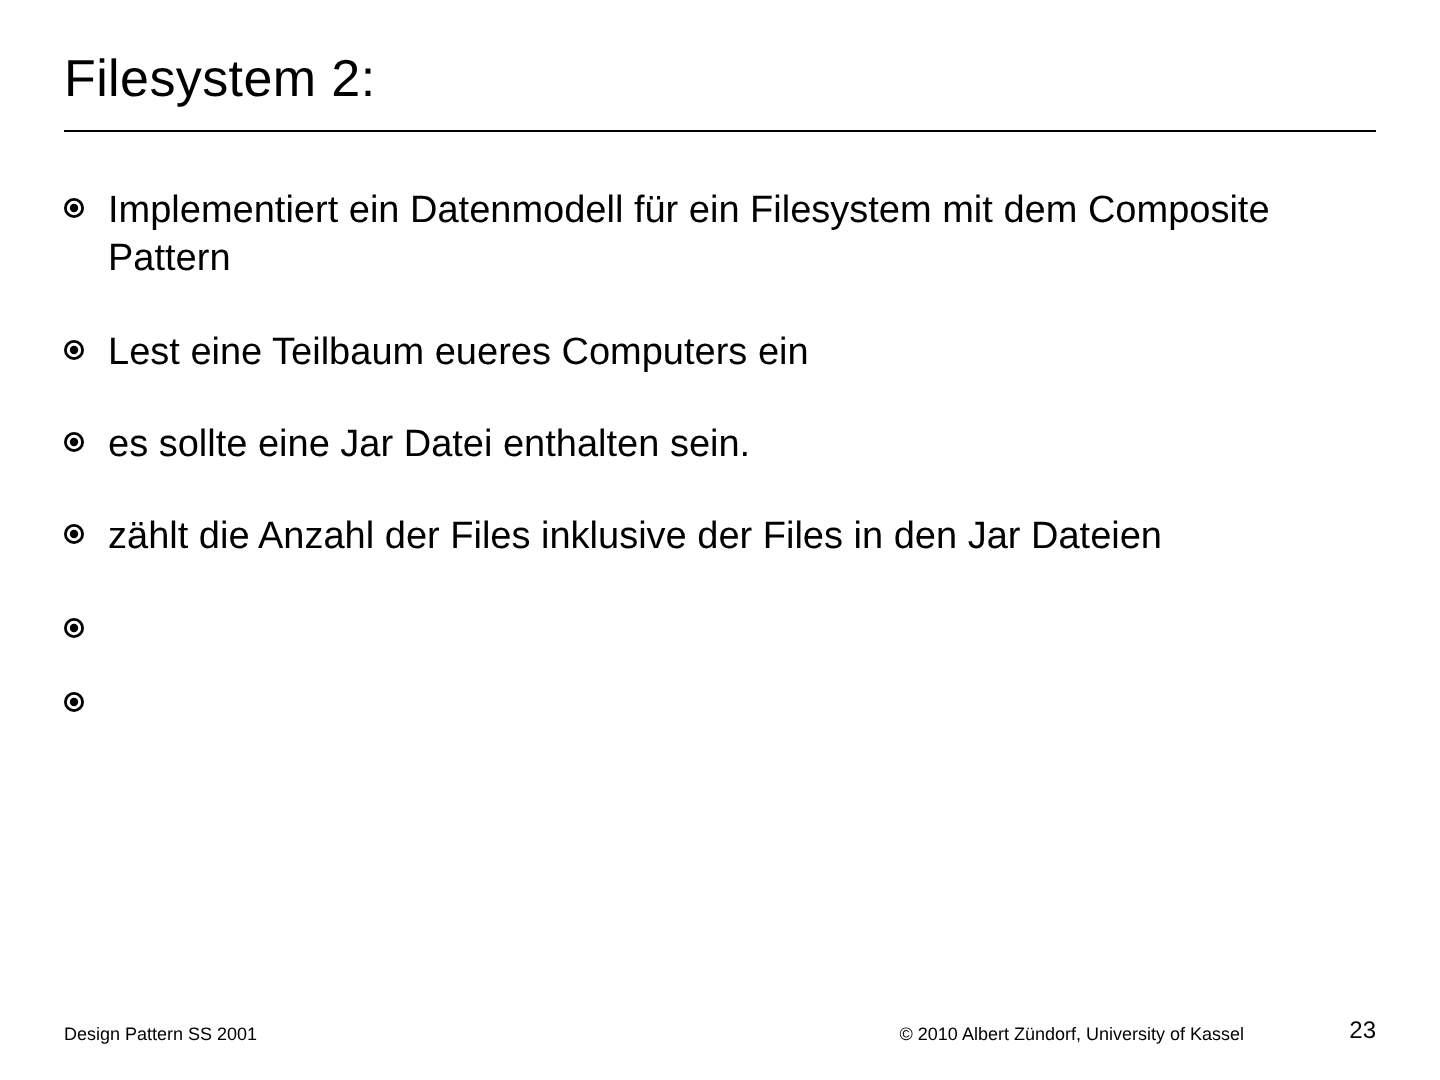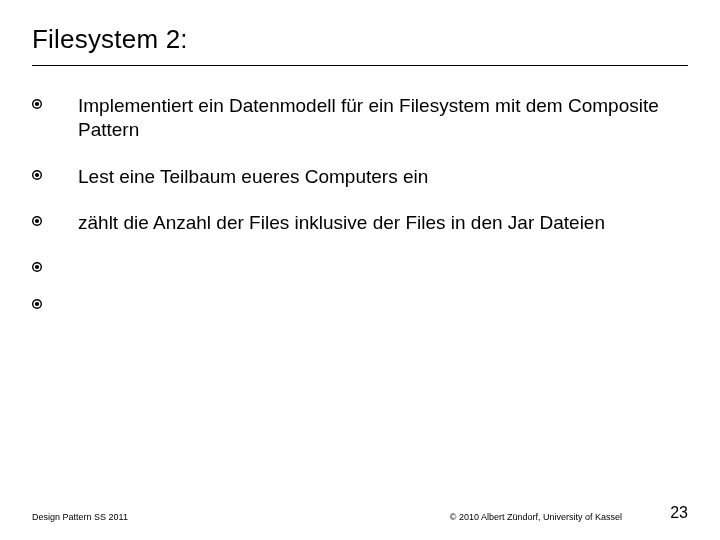--- a/index.html
+++ b/index.html
@@ -23,21 +23,20 @@
       border-top: 1.5px solid #000;
       margin-bottom: 28px;
     }
     .content {
       flex: 1;
     }
     .bullet-item {
       display: flex;
       align-items: flex-start;
       margin-bottom: 22px;
-      gap: 24px;
     }
     .bullet-icon {
       flex: 0 0 auto;
       width: 10px;
       height: 10px;
       margin-top: 5px;
       margin-right: 12px;
     }
     .bullet-icon svg { display: block; }
     .bullet-text {
@@ -46,21 +45,21 @@
     }
     .footer {
       display: flex;
       align-items: flex-end;
       font-size: 9px;
       color: #000;
       margin-top: auto;
     }
     .footer-left { flex: 1; }
     .footer-center { flex: 1; text-align: right; padding-right: 30px; }
-    .footer-right { width: 36px; text-align: right; font-size: 16px; }
+    .footer-right { width: 36px; text-align: right; font-size: 12px; }
   </style>
 </head>
 <body>
 
 <div class="title">Filesystem 2:</div>
 <hr class="rule">
 
 <div class="content">
   <div class="bullet-item">
     <span class="bullet-icon">
@@ -80,20 +79,29 @@
     </span>
     <span class="bullet-text">Lest eine Teilbaum eueres Computers ein</span>
   </div>
   <div class="bullet-item">
     <span class="bullet-icon">
       <svg viewBox="0 0 10 10" width="10" height="10">
           <circle cx="5" cy="5" r="4.3" fill="none" stroke="#000" stroke-width="1.4"></circle>
           <circle cx="5" cy="5" r="2.1" fill="#000"></circle>
         </svg>
     </span>
+    <span class="bullet-text">es sollte eine Jar Datei enthalten sein.</span>
+  </div>
+  <div class="bullet-item">
+    <span class="bullet-icon">
+      <svg viewBox="0 0 10 10" width="10" height="10">
+          <circle cx="5" cy="5" r="4.3" fill="none" stroke="#000" stroke-width="1.4"></circle>
+          <circle cx="5" cy="5" r="2.1" fill="#000"></circle>
+        </svg>
+    </span>
     <span class="bullet-text">zählt die Anzahl der Files inklusive der Files in den Jar Dateien</span>
   </div>
   <div class="bullet-item">
     <span class="bullet-icon">
       <svg viewBox="0 0 10 10" width="10" height="10">
           <circle cx="5" cy="5" r="4.3" fill="none" stroke="#000" stroke-width="1.4"></circle>
           <circle cx="5" cy="5" r="2.1" fill="#000"></circle>
         </svg>
     </span>
   </div>
@@ -101,16 +109,16 @@
     <span class="bullet-icon">
       <svg viewBox="0 0 10 10" width="10" height="10">
           <circle cx="5" cy="5" r="4.3" fill="none" stroke="#000" stroke-width="1.4"></circle>
           <circle cx="5" cy="5" r="2.1" fill="#000"></circle>
         </svg>
     </span>
   </div>
 </div>
 
 <div class="footer">
-  <div class="footer-left">Design Pattern SS 2011</div>
+  <div class="footer-left">Design Pattern SS 2001</div>
   <div class="footer-center">© 2010 Albert Zündorf, University of Kassel</div>
   <div class="footer-right">23</div>
 </div>
 
 </body></html>

